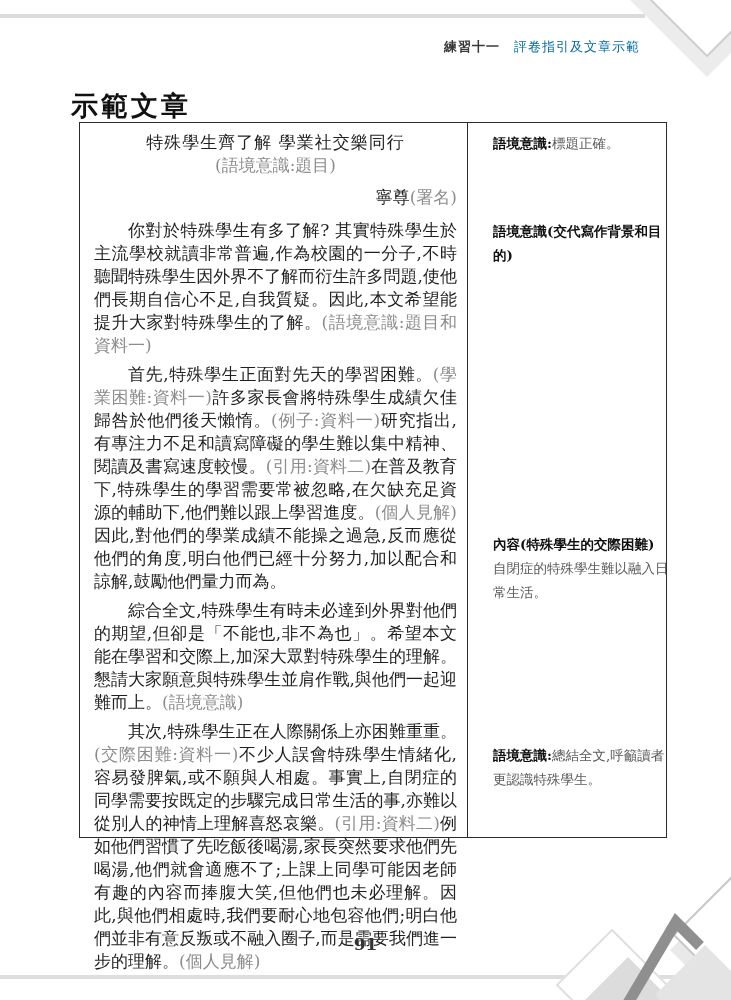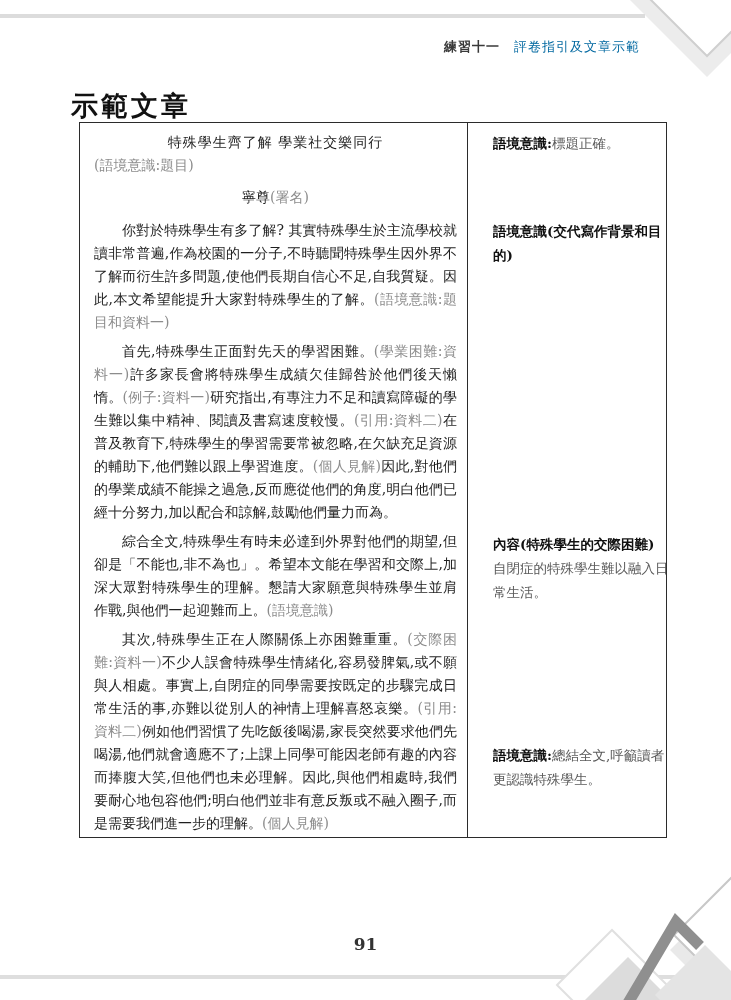--- a/index.html
+++ b/index.html
@@ -19,29 +19,29 @@
     font-family:"DejaVu Sans","Liberation Sans",sans-serif;
     font-size:27px;font-weight:bold;letter-spacing:3px;color:#111;
   }
   
   .essay-table{
     position:absolute;left:79px;top:122px;width:588px;height:716px;
     border:1.5px solid #2b2b2b;display:flex;box-sizing:border-box;background:#fff;
   }
   .essay-col{
     width:387px;box-sizing:border-box;padding:8px 10px 8px 14px;
-    font-size:14px;line-height:23px;text-align:justify;text-justify:inter-ideograph;
+    font-size:17px;line-height:23px;text-align:justify;text-justify:inter-ideograph;
   }
   .anno-col{
     flex:1;border-left:1.5px solid #2b2b2b;position:relative;
     font-size:13.5px;line-height:24px;
   }
   .doc-title{text-align:center;letter-spacing:1px;}
-  .doc-subtitle{color:#8c8c8c;}
-  .doc-author{text-align:center;margin-top:9px;}
+  .doc-subtitle{text-align:center;color:#8c8c8c;}
+  .doc-author{text-align:right;margin-top:9px;}
   .essay-col p{margin:0;text-indent:2em;}
   .essay-col p.p-first{margin-top:10px;}
   .essay-col p.p-next{margin-top:6px;}
   .note{color:#8c8c8c;}
   .anno{position:absolute;left:16px;width:100%;box-sizing:border-box;padding:0 6px 0 9px;}
   .anno .lbl{font-weight:bold;color:#111;}
   .anno .body{color:#5a5a5a;}
   
   .footer-rule{position:absolute;top:975px;left:0;width:731px;height:4px;background:#dedede;}
   .page-number{position:absolute;top:934px;left:0;width:731px;text-align:center;font-size:17px;font-weight:bold;color:#333;}

